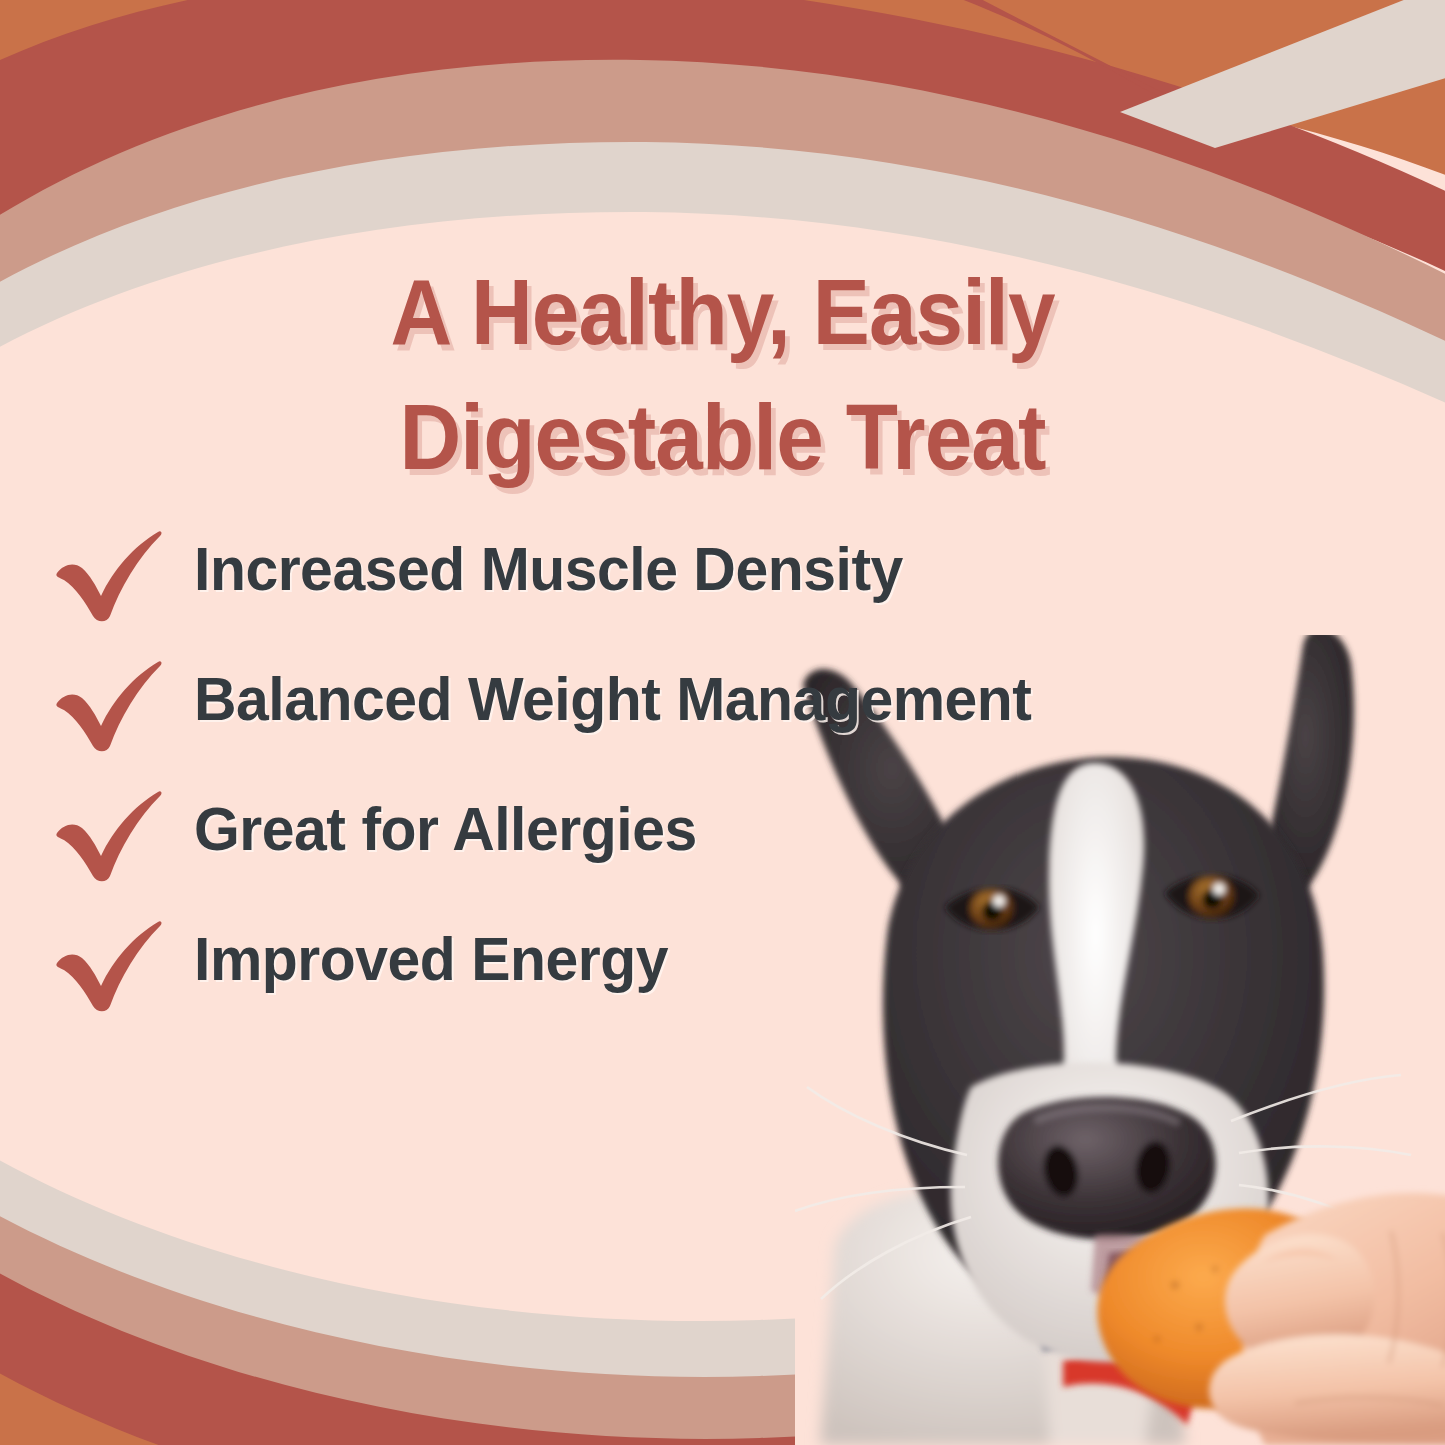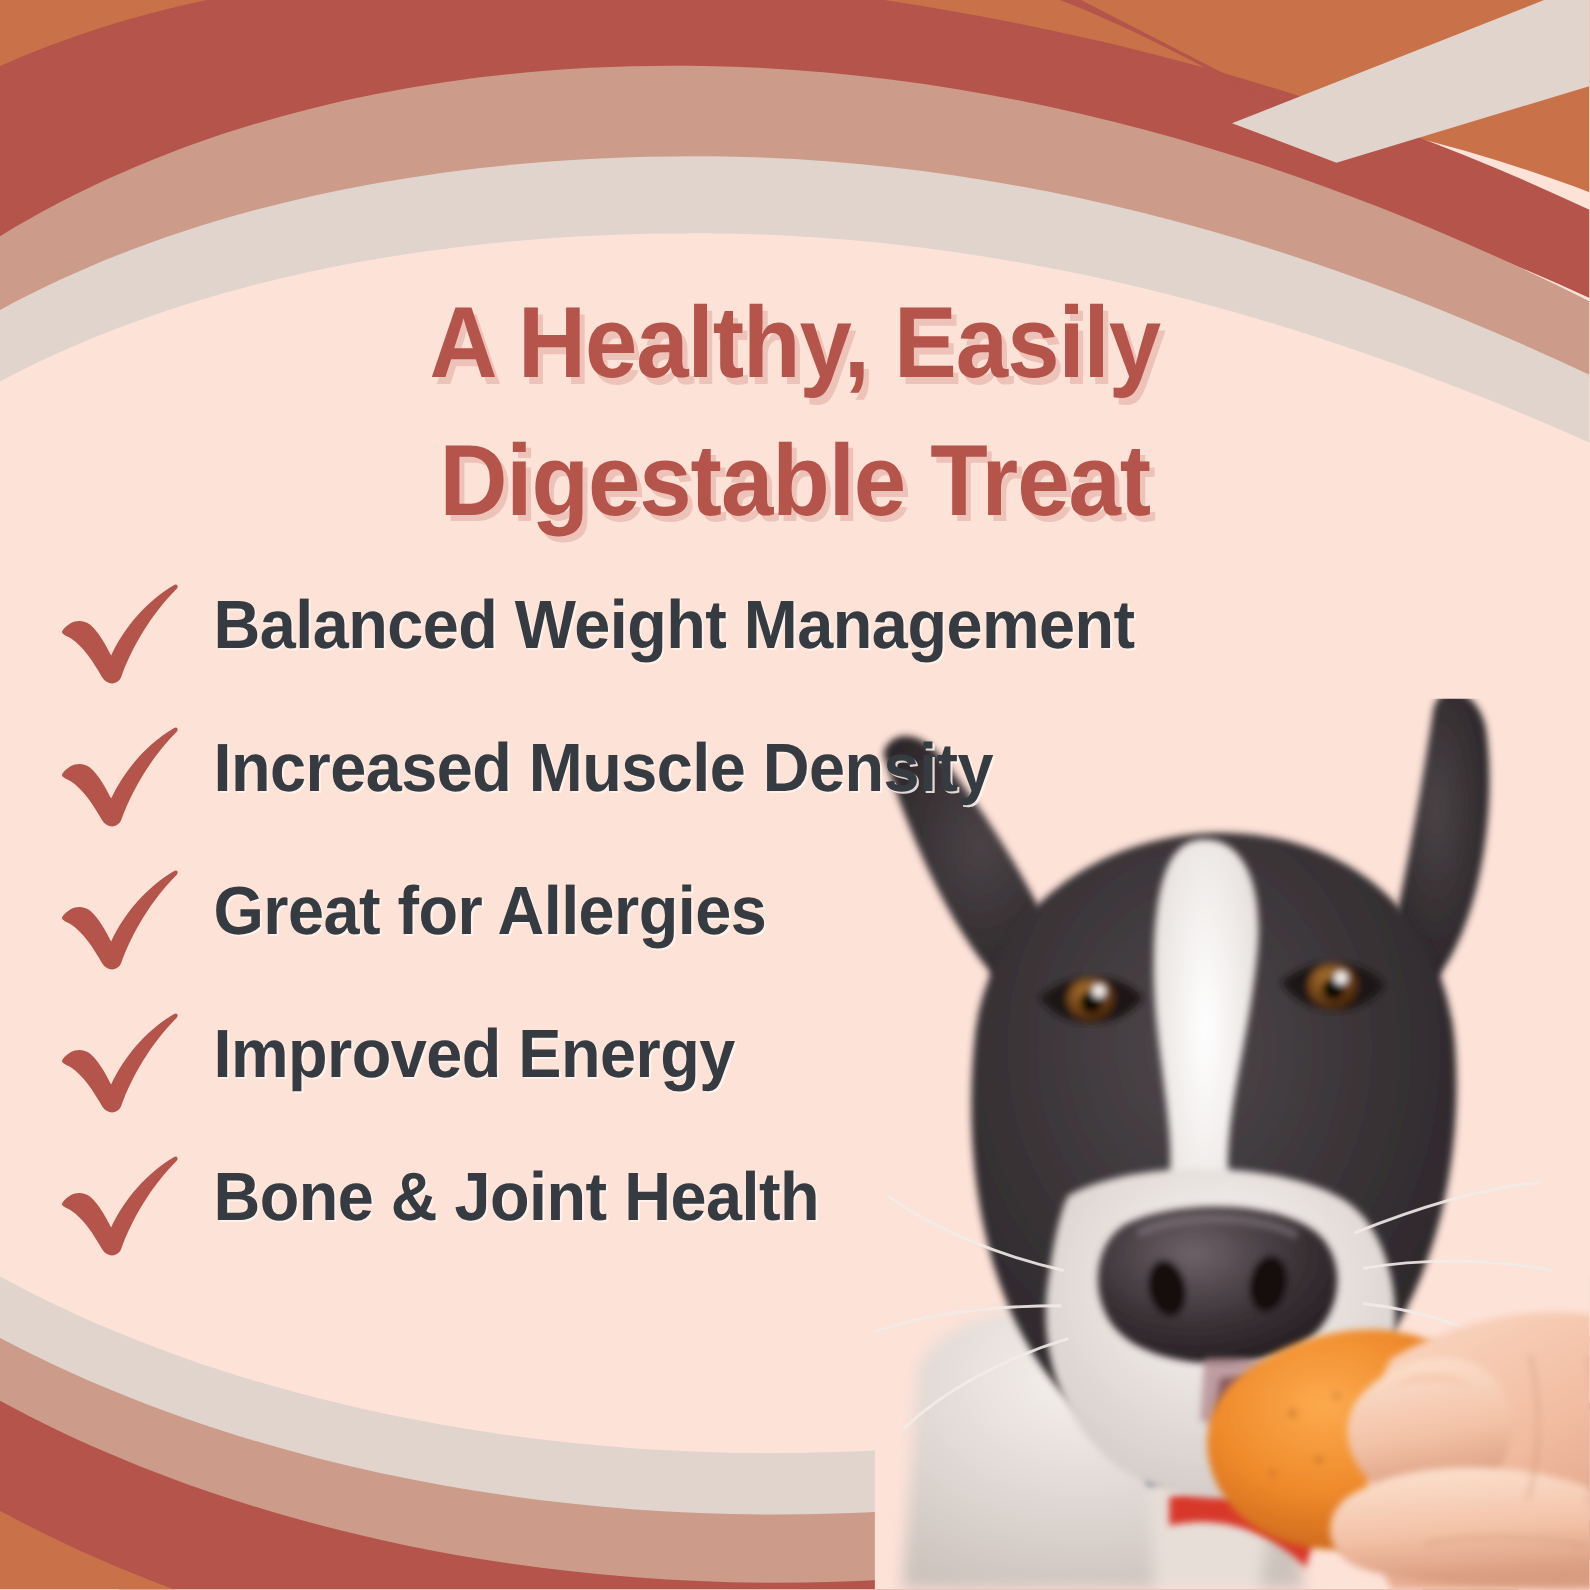--- a/index.html
+++ b/index.html
@@ -251,58 +251,49 @@
 
   <div class="list">
 
     <div class="row">
       <svg class="check" viewBox="0 0 112 92">
         <path fill="#b4544a" d="M 3,43 C 10,34 20,32 28,38 C 36,45 42,56 47,66
                  C 59,40 80,16 104,2 C 107,0 109,3 106,6
                  C 84,28 66,58 56,86 C 53,93 43,93 39,86
                  C 31,72 22,58 10,50 C 4,47 1,46 3,43 Z"></path>
       </svg>
+      <div class="row-label">Increased Muscle Density</div>
+    </div>
+
+    <div class="row">
+      <svg class="check" viewBox="0 0 112 92">
+        <path fill="#b4544a" d="M 3,43 C 10,34 20,32 28,38 C 36,45 42,56 47,66
+                 C 59,40 80,16 104,2 C 107,0 109,3 106,6
+                 C 84,28 66,58 56,86 C 53,93 43,93 39,86
+                 C 31,72 22,58 10,50 C 4,47 1,46 3,43 Z"></path>
+      </svg>
       <div class="row-label">Balanced Weight Management</div>
     </div>
 
     <div class="row">
       <svg class="check" viewBox="0 0 112 92">
         <path fill="#b4544a" d="M 3,43 C 10,34 20,32 28,38 C 36,45 42,56 47,66
                  C 59,40 80,16 104,2 C 107,0 109,3 106,6
                  C 84,28 66,58 56,86 C 53,93 43,93 39,86
                  C 31,72 22,58 10,50 C 4,47 1,46 3,43 Z"></path>
       </svg>
-      <div class="row-label">Increased Muscle Density</div>
-    </div>
-
-    <div class="row">
-      <svg class="check" viewBox="0 0 112 92">
-        <path fill="#b4544a" d="M 3,43 C 10,34 20,32 28,38 C 36,45 42,56 47,66
-                 C 59,40 80,16 104,2 C 107,0 109,3 106,6
-                 C 84,28 66,58 56,86 C 53,93 43,93 39,86
-                 C 31,72 22,58 10,50 C 4,47 1,46 3,43 Z"></path>
-      </svg>
       <div class="row-label">Great for Allergies</div>
     </div>
 
     <div class="row">
       <svg class="check" viewBox="0 0 112 92">
         <path fill="#b4544a" d="M 3,43 C 10,34 20,32 28,38 C 36,45 42,56 47,66
                  C 59,40 80,16 104,2 C 107,0 109,3 106,6
                  C 84,28 66,58 56,86 C 53,93 43,93 39,86
                  C 31,72 22,58 10,50 C 4,47 1,46 3,43 Z"></path>
       </svg>
       <div class="row-label">Improved Energy</div>
     </div>
 
-    <div class="row">
-      <svg class="check" viewBox="0 0 112 92">
-        <path fill="#b4544a" d="M 3,43 C 10,34 20,32 28,38 C 36,45 42,56 47,66
-                 C 59,40 80,16 104,2 C 107,0 109,3 106,6
-                 C 84,28 66,58 56,86 C 53,93 43,93 39,86
-                 C 31,72 22,58 10,50 C 4,47 1,46 3,43 Z"></path>
-      </svg>
-      <div class="row-label">Bone &amp; Joint Health</div>
-    </div>
 
   </div>
 
 </div>
 
 </body></html>

